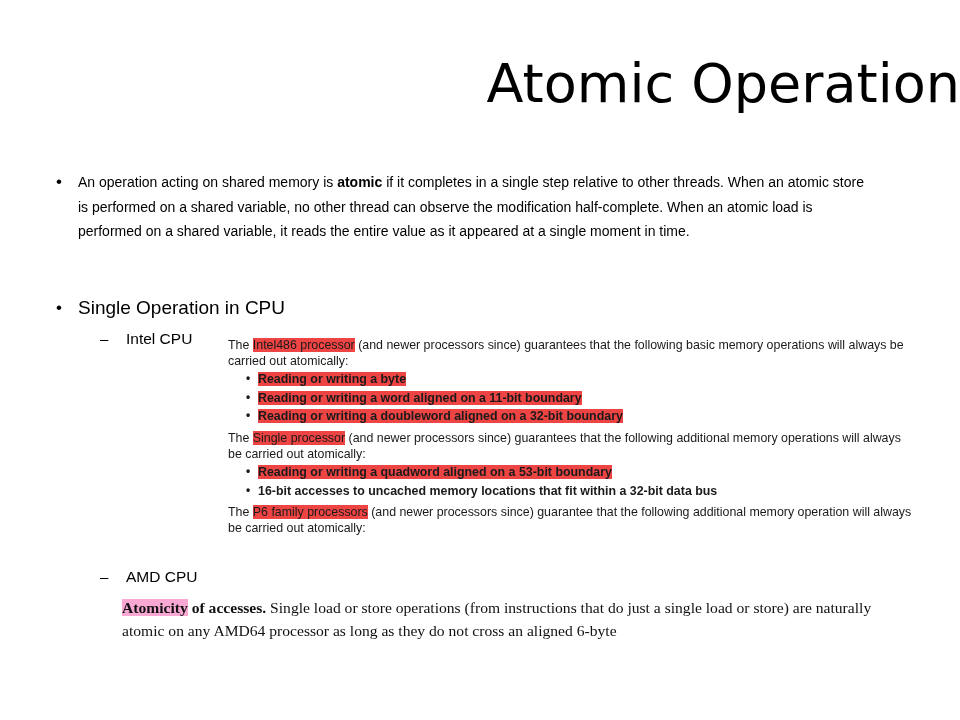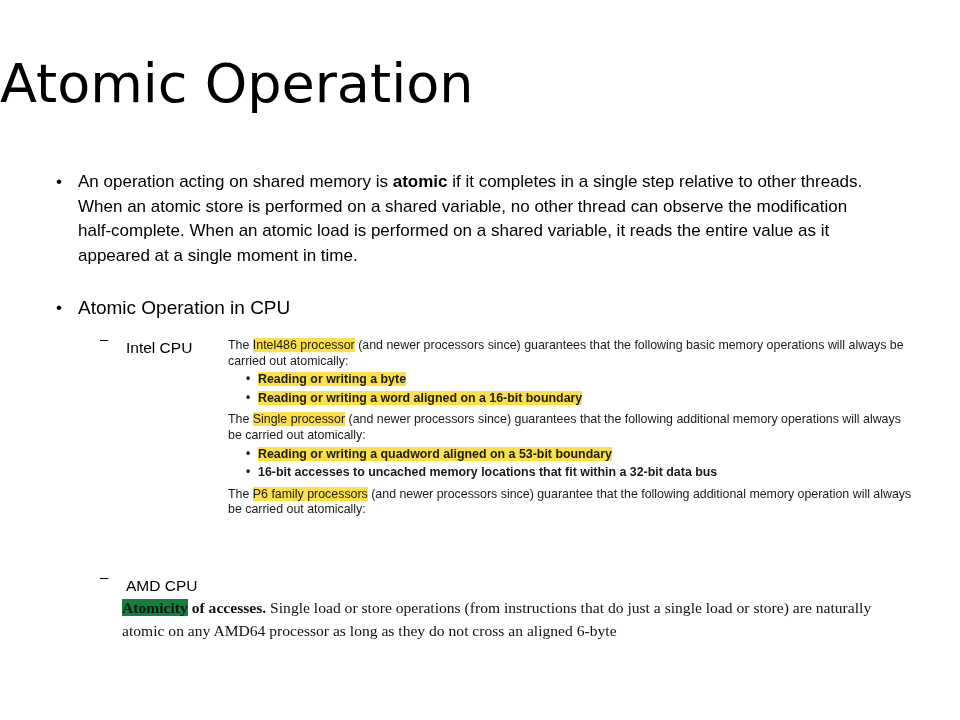--- a/index.html
+++ b/index.html
@@ -19,21 +19,21 @@
     position: absolute;
     left: 0; top: 0;
     width: 960px;
     height: 720px;
   }
   .title {
     position: absolute;
     left: 0;
     top: 52px;
     width: 960px;
-    text-align: left;
+    text-align: right;
     font-size: 54px;
     font-weight: normal;
     letter-spacing: 0px;
     color: #000000;
     font-family: "DejaVu Sans", sans-serif;
   }
 
   
   .bullet-row {
     position: absolute;
@@ -43,21 +43,21 @@
   .bullet-dot {
     width: 22px;
     flex: 0 0 22px;
     font-size: 17px;
     line-height: 24px;
     color: #000;
     text-align: left;
     padding-left: 4px;
   }
   .bullet-text {
-    font-size: 17px;
+    font-size: 14px;
     line-height: 24.5px;
     color: #000;
     font-family: "Liberation Sans", sans-serif;
   }
   .b1 {
     left: 52px;
     top: 170px;
     width: 830px;
   }
   .b1 .bullet-text { width: 790px; }
@@ -81,21 +81,20 @@
   }
   .dash-mark {
     width: 26px;
     flex: 0 0 26px;
     font-size: 15px;
     line-height: 22px;
   }
   .dash-text {
     font-size: 15.5px;
     line-height: 22px;
-    margin-top: 9px;
   }
   .d-intel { left: 100px; top: 328px; }
   .d-amd   { left: 100px; top: 566px; }
 
   
   .excerpt {
     position: absolute;
     left: 228px;
     top: 338px;
     width: 688px;
@@ -119,70 +118,71 @@
     padding-left: 12px;
   }
   .excerpt li:before {
     content: "\2022";
     position: absolute;
     left: 0;
     top: -1px;
     font-size: 12px;
   }
   .hl {
-    background: #fde047;
+    background: #ef4444;
   }
 
   
   .amd-excerpt {
     position: absolute;
     left: 122px;
     top: 596px;
     width: 760px;
     font-family: "Liberation Serif", serif;
     font-size: 15.6px;
     line-height: 23px;
     color: #111111;
   }
   .amd-excerpt .sel {
-    background: #15803d;
+    background: #f9a8d4;
   }
   .amd-excerpt b { font-weight: bold; }
 </style>
 </head>
 <body>
 
 <div class="slide">
 
   <div class="title">Atomic Operation</div>
 
   <div class="bullet-row b1">
     <div class="bullet-dot">•</div>
     <div class="bullet-text">
       <span>An operation acting on shared memory is </span><b>atomic</b><span> if it completes in a single step relative to other threads. When an atomic store is performed on a shared variable, no other thread can observe the modification half-complete.  When an atomic load is performed on a shared variable, it reads the entire value as it appeared at a single moment in time.</span>
     </div>
   </div>
 
   <div class="bullet-row b2">
     <div class="bullet-dot">•</div>
-    <div class="bullet-text">Atomic Operation in CPU</div>
+    <div class="bullet-text">Single Operation in CPU</div>
   </div>
 
   <div class="dash-row d-intel">
     <div class="dash-mark">–</div>
     <div class="dash-text">Intel CPU</div>
   </div>
 
   <div class="excerpt">
     <p>
       <span>The </span><span class="hl">Intel486 processor</span><span> (and newer processors since) guarantees that the following basic memory operations will always be carried out atomically:</span>
     </p>
     <ul>
       <li><span class="hl">Reading or writing a byte</span></li>
-      <li><span class="hl">Reading or writing a word aligned on a 16-bit boundary</span></li>
+      <li><span class="hl">Reading or writing a word aligned on a 11-bit boundary</span></li>
+      <li><span class="hl">Reading or writing a doubleword aligned on a 32-bit boundary</span></li>
     </ul>
     <p>
       <span>The </span><span class="hl">Single processor</span><span> (and newer processors since) guarantees that the following additional memory operations will always be carried out atomically:</span>
     </p>
     <ul>
       <li><span class="hl">Reading or writing a quadword aligned on a 53-bit boundary</span></li>
       <li><span>16-bit accesses to uncached memory locations that fit within a 32-bit data bus</span></li>
     </ul>
     <p>
       <span>The </span><span class="hl">P6 family processors</span><span> (and newer processors since) guarantee that the following additional memory operation will always be carried out atomically:</span>

